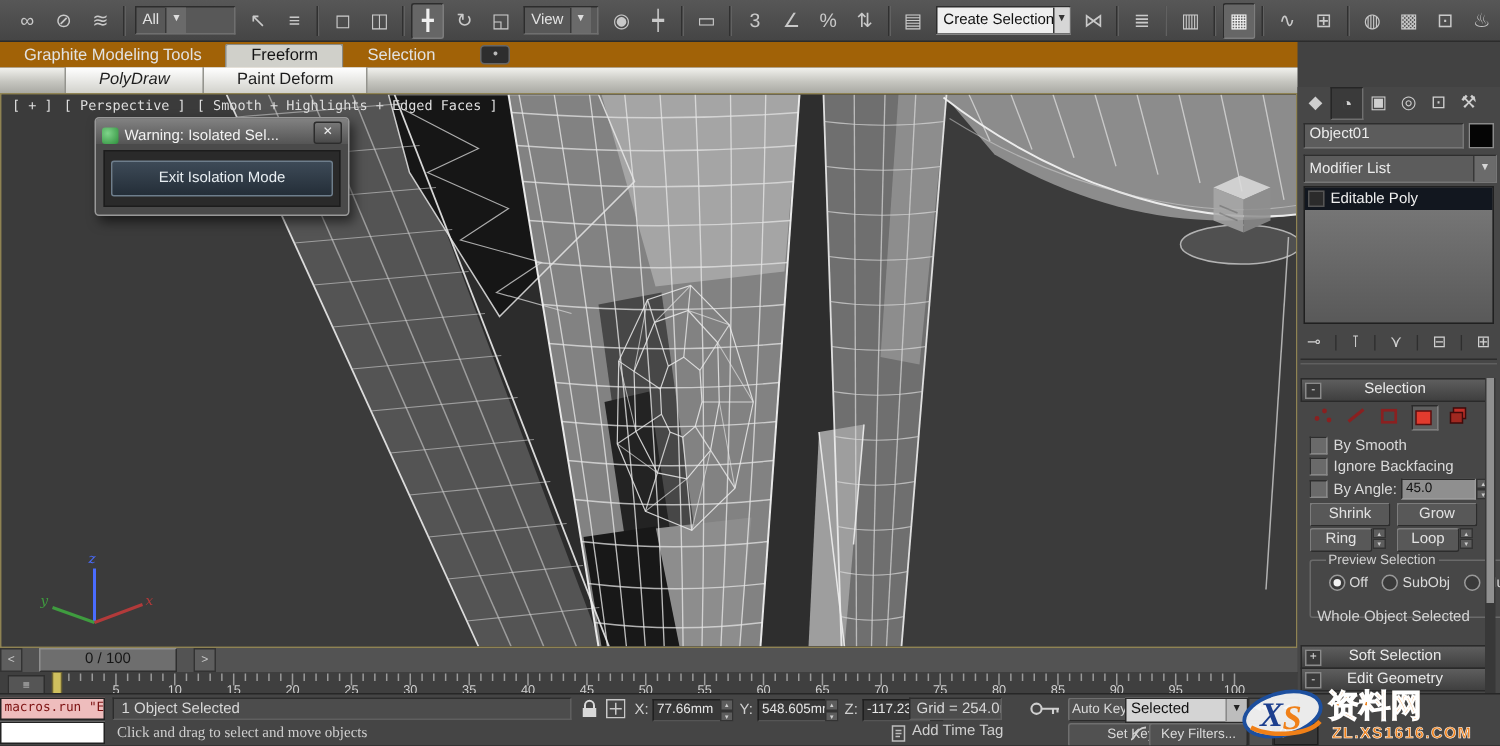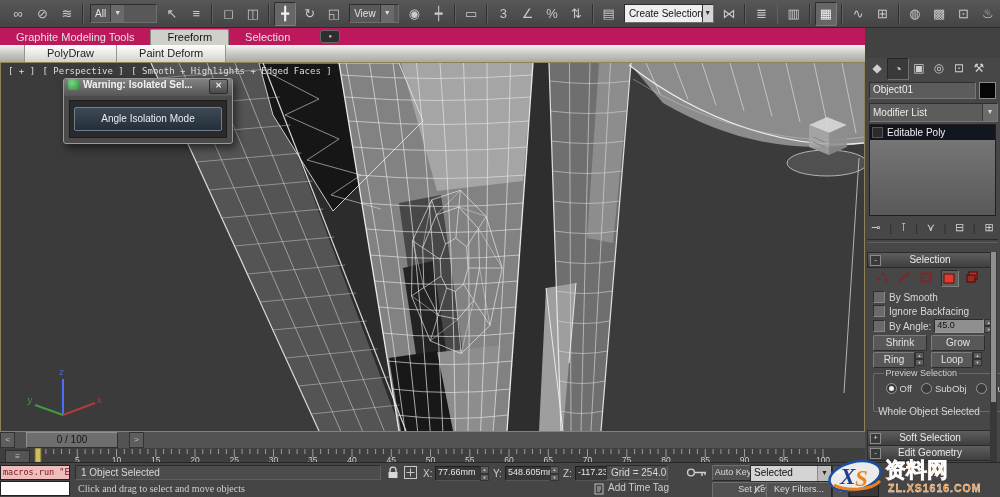--- a/index.html
+++ b/index.html
@@ -15,44 +15,44 @@
   .tb-icon.active{background:#666;border-color:#2d2d2d #7d7d7d #7d7d7d #2d2d2d;color:#f0f0f0;}
   .tb-sep{width:1px;height:20px;background:#303030;border-right:1px solid #616161;margin:0 3px;}
   .tb-dd{height:17px;background:#585858;border:1px solid;border-color:#2d2d2d #6f6f6f #6f6f6f #2d2d2d;
          display:flex;align-items:center;margin:0 3px;color:#e3e3e3;}
   .tb-dd .val{padding:0 4px;white-space:nowrap;overflow:hidden;}
   .tb-dd .arr{width:13px;height:100%;background:#6a6a6a;border-left:1px solid #383838;
               text-align:center;line-height:16px;font-size:7px;color:#ddd;}
   .tb-dd.light{background:#efefef;color:#111;}
   .tb-dd.light .arr{background:#d6d6d6;color:#333;}
   
-  #ribbon-tabs{position:absolute;left:0;top:28px;width:865px;height:17px;background:#be185d;
+  #ribbon-tabs{position:absolute;left:0;top:28px;width:865px;height:17px;background:#a16207;
                display:flex;align-items:flex-end;}
   .rtab{height:15px;line-height:15px;padding:0 16px;color:#e2e2e2;font-size:11px;}
   .rtab.active{background:#d0d0ca;color:#141414;border:1px solid #8b8b85;border-bottom:none;
                border-radius:2px 2px 0 0;}
   #ribbon-cfg{width:18px;height:11px;background:#2e2e2e;border:1px solid #666;border-radius:3px;
               margin:0 0 2px 14px;color:#bbb;font-size:6px;line-height:10px;text-align:center;}
   #ribbon-strip{position:absolute;left:0;top:45px;width:865px;height:17px;
                 background:linear-gradient(#f2f2ee,#c6c6c0 55%,#a9a9a3);display:flex;}
   .subtab{height:17px;line-height:17px;padding:0 22px;color:#1d1d1d;font-size:11px;
           background:linear-gradient(#ffffff,#d2d2cc);border-right:1px solid #94948e;}
-  .subtab:first-child{border-left:1px solid #94948e;margin-left:24px;}
+  .subtab:first-child{border-left:1px solid #94948e;margin-left:43px;font-style:italic;}
   
   #viewport{position:absolute;left:0;top:62px;width:865px;height:370px;background:#3b3b3b;
             border:1px solid #8f8353;box-sizing:border-box;overflow:hidden;}
   #vp-label{position:absolute;left:7px;top:3px;font-family:"DejaVu Sans Mono",monospace;
             font-size:9px;color:#dedede;letter-spacing:0px;z-index:5;}
   #vp-label span{margin-right:2px;}
   
   #dialog{position:absolute;left:62px;top:15px;width:168px;height:64px;z-index:10;
           background:#4a4a4a;border:1px solid #999;border-radius:3px;
           box-shadow:3px 4px 8px rgba(0,0,0,.55);}
   #dlg-title{height:17px;background:linear-gradient(#828282,#555);border-radius:2px 2px 0 0;
-             display:flex;align-items:flex-start;padding:0 4px;font-weight:bold;}
+             display:flex;align-items:flex-end;padding:0 4px;}
   #dlg-ico{width:11px;height:11px;border-radius:2px;margin-right:4px;
            background:radial-gradient(circle at 35% 35%,#7fd48a,#2e8f3c);}
   #dlg-title .t{flex:1;color:#f2f2f2;font-size:10px;white-space:nowrap;overflow:hidden;}
   #dlg-close{width:17px;height:13px;background:linear-gradient(#777,#4a4a4a);border:1px solid #2c2c2c;
              border-radius:2px;color:#eee;font-size:8px;line-height:12px;text-align:center;}
   #dlg-body{position:absolute;left:5px;right:5px;top:21px;bottom:5px;background:#2a2a2a;
             border:1px solid #1c1c1c;display:flex;align-items:center;justify-content:center;}
   #dlg-btn{width:146px;height:22px;background:linear-gradient(#3d4a57,#242e38);
            border:1px solid #6e7e8c;border-radius:2px;color:#e8eef2;font-size:10px;
            line-height:21px;text-align:center;}
@@ -355,21 +355,21 @@
       <span>[ Perspective ]</span>
       <span>[ Smooth + Highlights + Edged Faces ]</span>
     </div>
     <div id="dialog">
       <div id="dlg-title">
         <div id="dlg-ico"></div>
         <div class="t">Warning: Isolated Sel...</div>
         <div id="dlg-close">✕</div>
       </div>
       <div id="dlg-body">
-        <div id="dlg-btn">Angle Isolation Mode</div>
+        <div id="dlg-btn">Exit Isolation Mode</div>
       </div>
     </div>
   </div>
 
   <div id="panel">
     <div id="panel-tabs">
         <div class="ptab ">◆</div>
         <div class="ptab active">◔</div>
         <div class="ptab ">▣</div>
         <div class="ptab ">◎</div>

